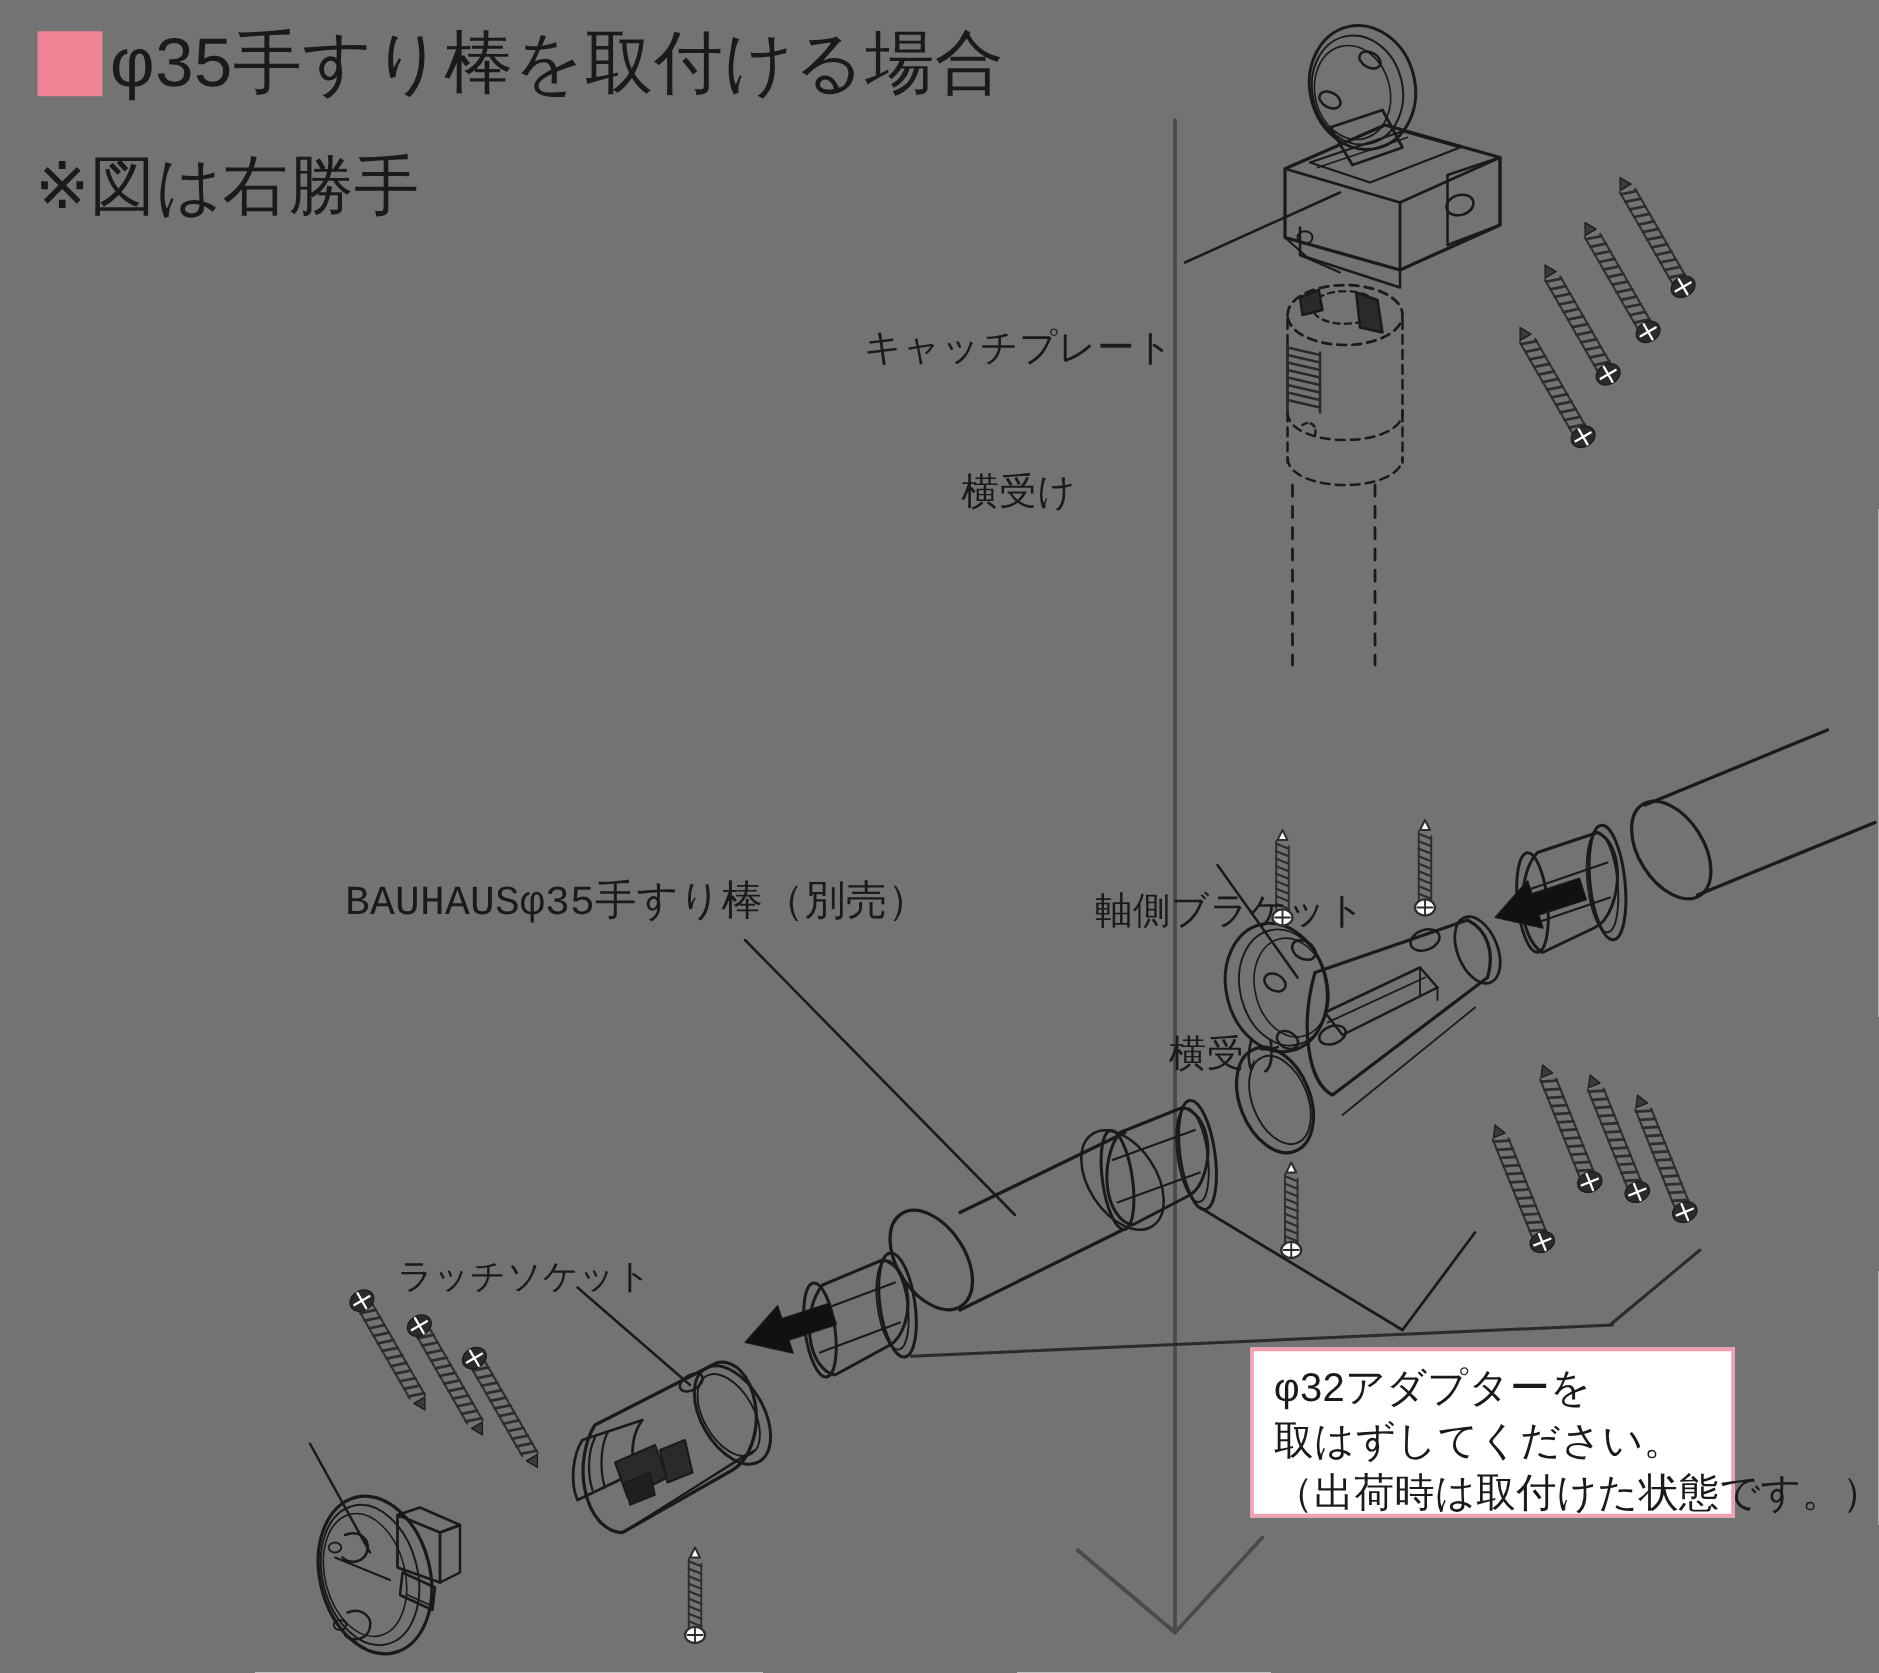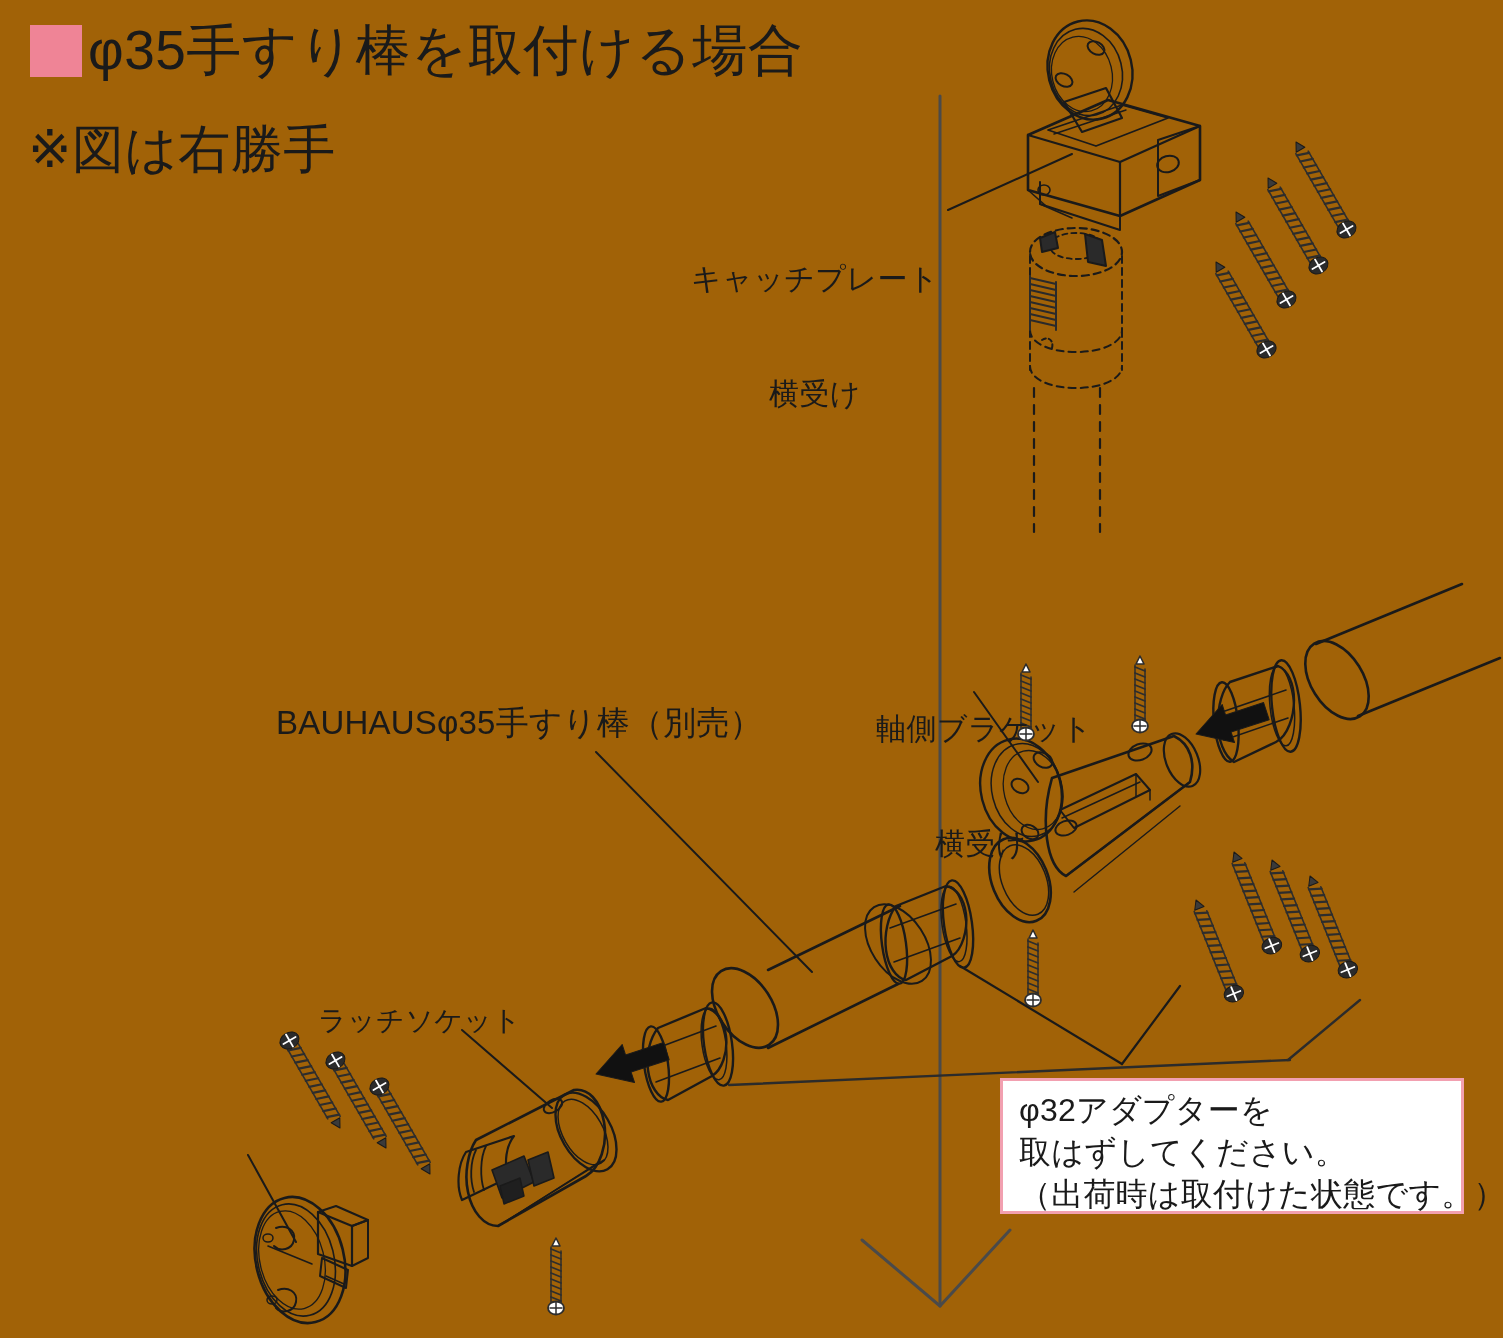--- a/index.html
+++ b/index.html
@@ -5,21 +5,21 @@
 <style>
   html, body {
     margin: 0;
     padding: 0;
     background: #ffffff;
   }
   #page {
     position: relative;
     width: 1503px;
     height: 1338px;
-    background: #a16207;
+    background: #737373;
     overflow: hidden;
     font-family: "Liberation Sans", "DejaVu Sans", sans-serif;
     color: #1a1a1a;
   }
   #diagram-svg {
     position: absolute;
     left: 0;
     top: 0;
     width: 1503px;
     height: 1338px;
@@ -77,37 +77,38 @@
     top: 633px;
     width: 210px;
     text-align: center;
     margin-left: 21px;
   }
   #label-bauhaus-bar {
     left: 276px;
     top: 702px;
     font-size: 33px;
     letter-spacing: 0.2px;
+    font-family: Liberation Mono, monospace;
   }
   #label-latch-socket {
     left: 318px;
     top: 1003px;
     font-size: 28px;
   }
   #label-catch-plate {
     left: 142px;
     top: 1117px;
     font-size: 31px;
   }
   
   #note-box {
     position: absolute;
     left: 1000px;
     top: 1078px;
-    width: 464px;
+    width: 388px;
     height: 136px;
     border: 3px solid #0f172a;
     background: #ffffff;
     box-sizing: border-box;
     padding: 8px 0 0 16px;
   }
   #note-box .note-line {
     font-size: 32px;
     line-height: 1.32;
     letter-spacing: 0.2px;

